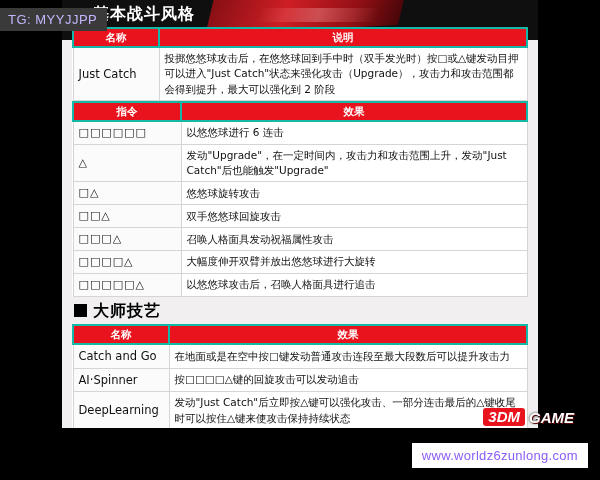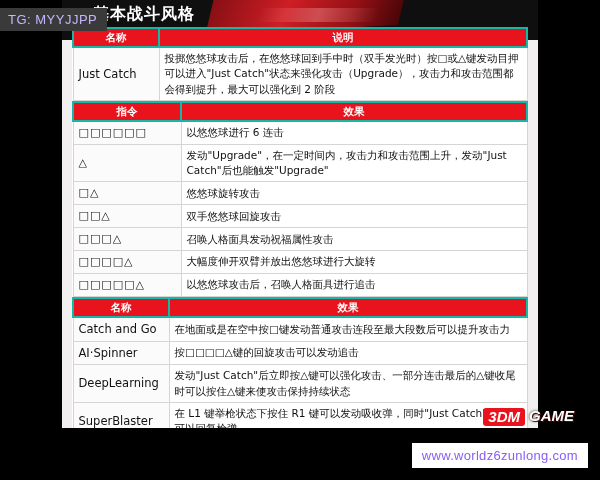--- a/index.html
+++ b/index.html
@@ -175,21 +175,21 @@
     padding: 5px 10px;
     letter-spacing: 0.3px;
     z-index: 35;
   }
   .wm-3dm {
     position: absolute;
     right: 26px;
     bottom: 54px;
     z-index: 35;
     display: flex;
-    align-items: flex-start;
+    align-items: flex-end;
     gap: 4px;
     font-family: "Liberation Sans", sans-serif;
   }
   .wm-3dm .badge {
     background: #e8131c;
     color: #fff;
     font-size: 15px;
     font-weight: bold;
     font-style: italic;
     padding: 1px 5px;
@@ -291,20 +291,25 @@
           <td class="keysym">□□□□△</td>
           <td>大幅度伸开双臂并放出悠悠球进行大旋转</td>
         </tr>
         <tr>
           <td class="keysym">□□□□□△</td>
           <td>以悠悠球攻击后，召唤人格面具进行追击</td>
         </tr>
       </tbody>
     </table>
 
+    <div class="sec-head">
+      <span class="sq"></span>
+      <span class="txt">大师技艺</span>
+      <span class="rule"></span>
+    </div>
 
     <table class="tbl t3">
       <colgroup>
           <col class="c1">
           <col>
         </colgroup>
       <thead>
         <tr>
           <th>名称</th>
           <th>效果</th>

